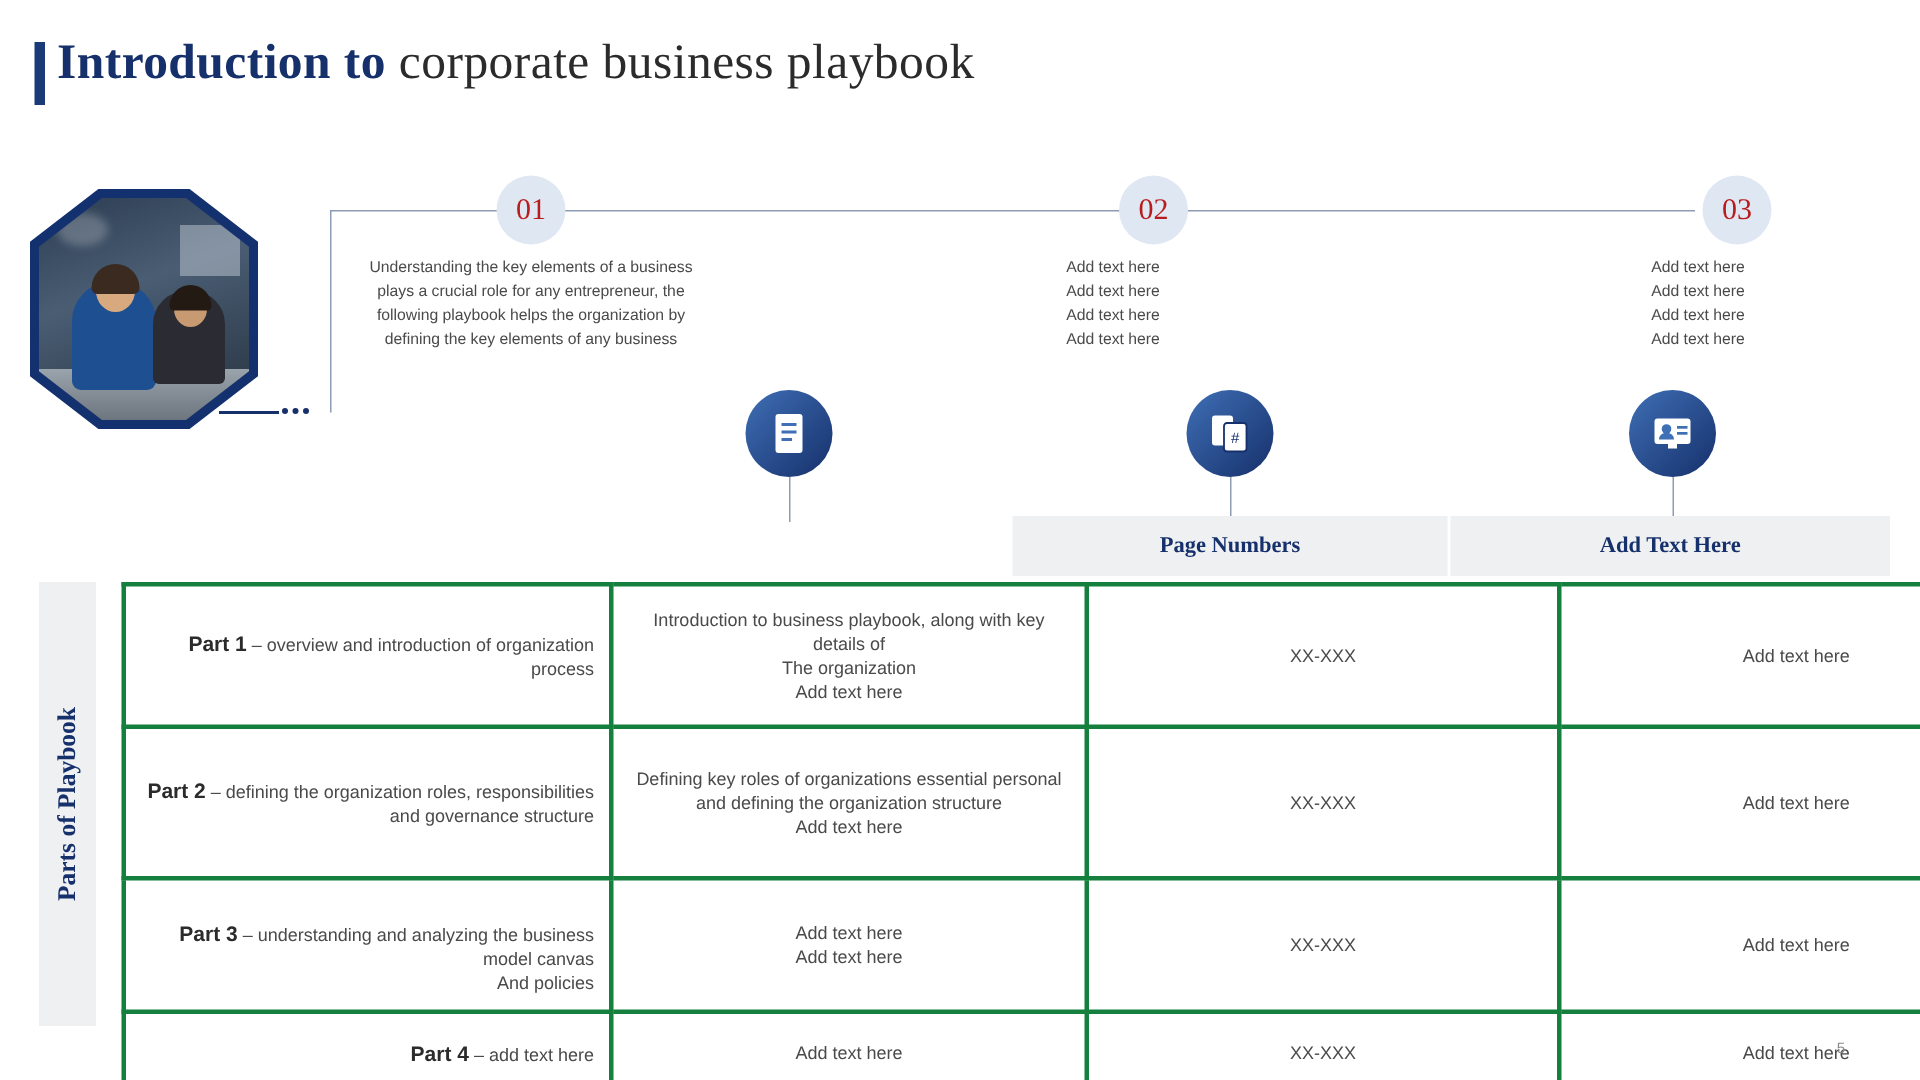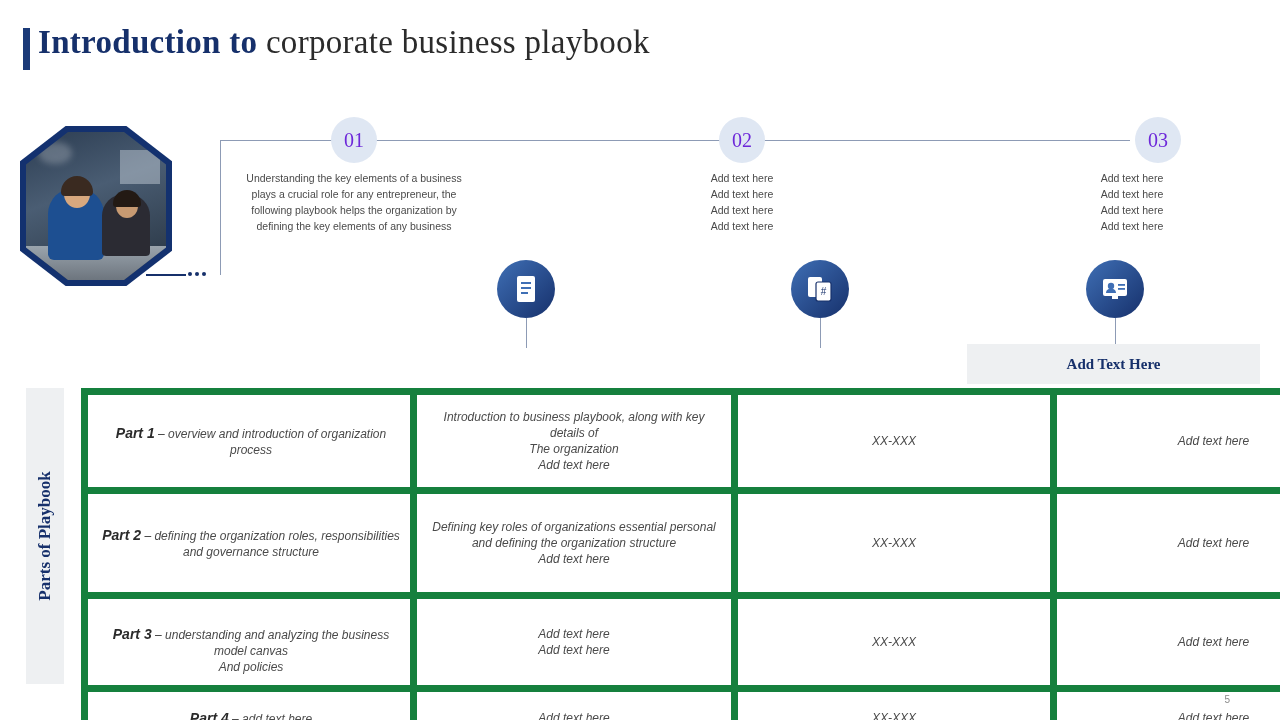--- a/index.html
+++ b/index.html
@@ -175,30 +175,30 @@
     height: 1px;
     background: #8d9bb5;
   }
   
   .step {
     position: absolute;
     width: 46px;
     height: 46px;
     border-radius: 50%;
     background: #dfe7f3;
-    color: #6d28d9;
+    color: #b91c1c;
     font-family: "Liberation Serif", serif;
     font-size: 20px;
     display: flex;
     align-items: center;
     justify-content: center;
     top: 117px;
   }
   .step.s1 { left: 331px; }
-  .step.s2 { left: 719px; }
+  .step.s2 { left: 746px; }
   .step.s3 { left: 1135px; }
 
   .col-text {
     position: absolute;
     font-size: 10.5px;
     line-height: 16px;
     color: #4a4a4a;
     text-align: center;
   }
   .col-text.c1 { left: 238px; top: 170px; width: 232px; }
@@ -274,31 +274,30 @@
   
   .tbl {
     position: absolute;
     left: 81px;
     top: 388px;
     width: 1179px;
     border-collapse: collapse;
     table-layout: fixed;
   }
   .tbl td {
-    border: 7px solid #15803d;
+    border: 3px solid #15803d;
     vertical-align: middle;
     font-size: 12px;
     color: #4a4a4a;
     padding: 4px 10px;
     line-height: 16px;
-    font-style: italic;
   }
   .tbl td.c-part {
     width: 298px;
-    text-align: center;
+    text-align: right;
     padding-left: 14px;
   }
   .tbl td.c-desc { width: 294px; text-align: center; }
   .tbl td.c-page { width: 292px; text-align: center; }
   .tbl td.c-extra { width: 293px; text-align: center; }
   .part-name {
     font-weight: bold;
     font-size: 14px;
     color: #2b2b2b;
   }
@@ -396,20 +395,21 @@
       <path d="M6 18c0-3 2.4-4.5 5-4.5S16 15 16 18z" fill="#3f6fb5"></path>
       <rect x="18" y="9" width="7" height="1.8" fill="#3f6fb5"></rect>
       <rect x="18" y="13" width="7" height="1.8" fill="#3f6fb5"></rect>
       <rect x="12" y="21" width="6" height="3" fill="#ffffff"></rect>
     </svg>
   </div>
   <div class="icon-stem t1"></div>
   <div class="icon-stem t2"></div>
   <div class="icon-stem t3"></div>
 
+  <div class="head-cell h2">Page Numbers</div>
   <div class="head-cell h3">Add Text Here</div>
 
   <div class="side-label">
     <span>Parts of Playbook</span>
   </div>
 
   <table class="tbl">
     <tbody>
       <tr class="r1">
         <td class="c-part">

